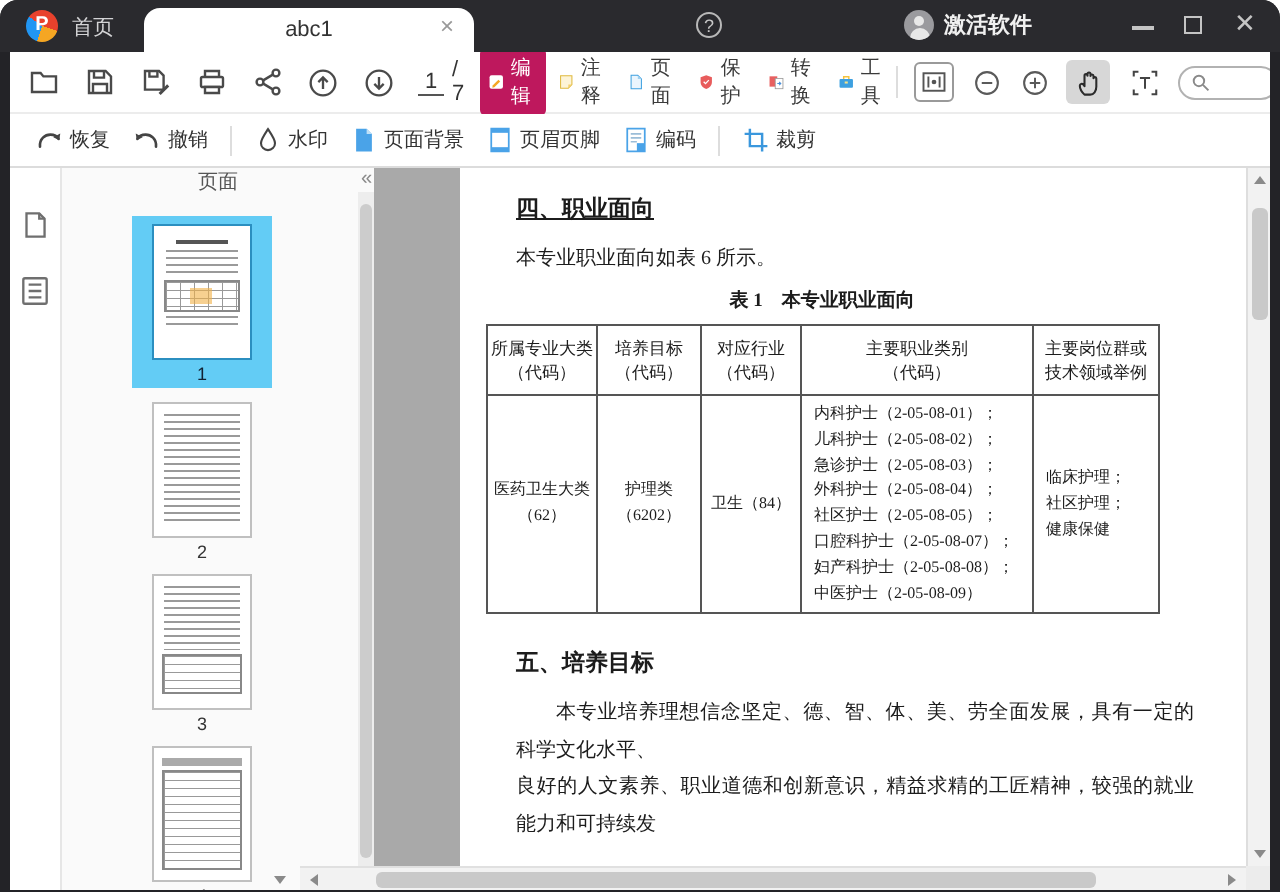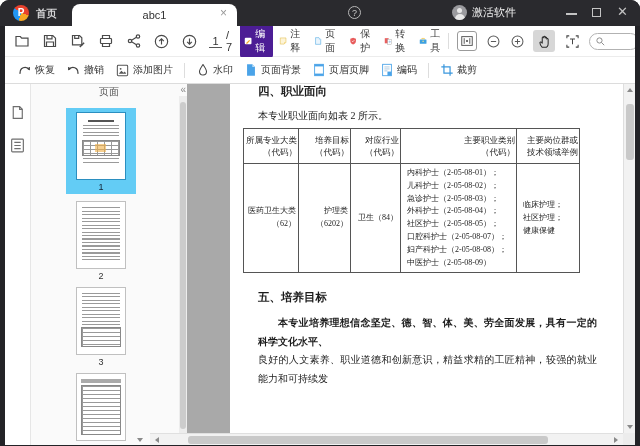--- a/index.html
+++ b/index.html
@@ -6,47 +6,47 @@
   *{box-sizing:border-box;}
   body{font-family:"Liberation Sans","DejaVu Sans",sans-serif;-webkit-font-smoothing:antialiased;}
   .window{position:relative;width:640px;height:446px;background:#232327;border-radius:9px 9px 0 0;overflow:hidden;}
 
   
   .titlebar{position:absolute;top:0;left:0;right:0;height:26px;background:#2a2a2e;}
   .logo{position:absolute;left:13px;top:5px;width:16px;height:16px;border-radius:50%;
         background:conic-gradient(#e8412c 0 30%, #f5a623 30% 55%, #2196f3 55% 85%, #e8412c 85%);
         display:flex;align-items:center;justify-content:center;}
   .logo b{color:#fff;font-size:10px;line-height:1;font-weight:bold;}
-  .home-tab{position:absolute;left:36px;top:7px;font-size:10.5px;color:#d3d3d5;font-weight:bold;}
+  .home-tab{position:absolute;left:36px;top:7px;font-size:10.5px;color:#d3d3d5;}
   .doc-tab{position:absolute;left:72px;top:4px;width:165px;height:22px;background:#fff;border-radius:8px 8px 0 0;
            display:flex;align-items:center;justify-content:center;font-size:11px;color:#333;}
   .doc-tab .close-x{position:absolute;right:10px;top:3px;color:#999;font-size:12px;line-height:1;}
   .help-circle{position:absolute;left:348px;top:6px;width:13px;height:13px;border:1px solid #b8b8b8;border-radius:50%;
                color:#c8c8c8;font-size:9px;display:flex;align-items:center;justify-content:center;}
   .account{position:absolute;left:452px;top:5px;display:flex;align-items:center;gap:5px;}
   .avatar{width:15px;height:15px;border-radius:50%;background:#9a9a9e;position:relative;overflow:hidden;}
   .avatar:before{content:"";position:absolute;left:5px;top:3px;width:5px;height:5px;border-radius:50%;background:#e8e8e8;}
   .avatar:after{content:"";position:absolute;left:2.5px;top:9px;width:10px;height:7px;border-radius:5px 5px 0 0;background:#e8e8e8;}
-  .account span{color:#f0f0f0;font-size:11px;font-weight:normal;}
+  .account span{color:#f0f0f0;font-size:11px;font-weight:bold;}
   .win-min{position:absolute;left:566px;top:13px;width:11px;height:2px;background:#c4c4c4;}
   .win-max{position:absolute;left:592px;top:8px;width:9px;height:9px;border:1.2px solid #c4c4c4;}
   .win-close{position:absolute;left:617px;top:5px;color:#c4c4c4;font-size:13px;line-height:1;}
 
   
   .app-body{position:absolute;top:26px;left:5px;right:5px;bottom:1px;background:#fff;overflow:hidden;}
 
   
   .toolbar-main{position:absolute;top:0;left:0;right:0;height:31px;background:#fff;border-bottom:1px solid #ececec;
                 display:flex;align-items:center;padding:0 6px 0 8px;}
   .tb-icon{width:17px;height:17px;margin-right:11px;flex:0 0 auto;display:flex;align-items:center;justify-content:center;}
   .page-indicator{display:flex;align-items:center;font-size:11px;color:#333;margin:0 6px 0 0;}
   .page-num{min-width:13px;text-align:center;border-bottom:1px solid #555;margin-right:4px;}
   .mode-tabs{display:flex;align-items:center;gap:2px;margin-left:2px;}
   .mode-tab{display:flex;align-items:center;gap:3px;padding:3px 4px;border-radius:3px;font-size:10px;color:#3a3a3a;}
-  .mode-tab.active{background:#4c1d95;color:#fff;}
+  .mode-tab.active{background:#be185d;color:#fff;}
   .right-cluster{margin-left:auto;display:flex;align-items:center;gap:8px;}
   .vdiv{width:1px;height:16px;background:#ddd;}
   .fit-btn{width:20px;height:20px;border:1px solid #9a9a9a;border-radius:3px;display:flex;align-items:center;justify-content:center;}
   .round-tool{width:16px;height:16px;display:flex;align-items:center;justify-content:center;}
   .hand-btn{width:22px;height:22px;background:#d7d7d7;border-radius:3px;display:flex;align-items:center;justify-content:center;}
   .sel-btn{width:18px;height:18px;display:flex;align-items:center;justify-content:center;}
   .search-pill{width:50px;height:17px;border:1px solid #b2b2b2;border-radius:9px;display:flex;align-items:center;padding-left:5px;}
 
   
   .toolbar-edit{position:absolute;top:31px;left:0;right:0;height:27px;background:#fff;border-bottom:1px solid #dcdcdc;
@@ -101,31 +101,31 @@
   .hscroll .hthumb{position:absolute;top:1.5px;bottom:1.5px;left:38px;width:360px;background:#c9c9c9;border-radius:3px;}
   .scroll-corner{position:absolute;right:0;bottom:0;width:12px;height:12px;background:#ececec;}
   .sb-down-chev{position:absolute;left:132px;bottom:3px;}
 
   
   .page{position:absolute;left:43px;top:0;width:393px;bottom:-14px;background:#fff;
         font-family:"Liberation Serif","DejaVu Serif",serif;color:#1c1c1c;overflow:hidden;}
   .doc-h{font-size:11.5px;font-weight:bold;margin:0 40px 0 28px;}
   .doc-body{font-size:10px;margin:0 40px 0 28px;}
   .h-first{margin-top:7px;}
-  .sp-a{margin-top:13px;} .sp-b{} .sp-c{margin-top:10px;}
+  .sp-a{margin-top:13px;} .sp-b{margin-top:13px;text-decoration:underline;} .sp-c{margin-top:10px;}
   .doc-caption{font-size:9.5px;font-weight:bold;text-align:center;width:336px;margin:8px 0 0 13px;}
   table.doc-table{border-collapse:collapse;table-layout:fixed;width:336px;margin:5px 0 0 13px;
                   border-top:1.6px solid #333;border-bottom:1.6px solid #333;}
   .doc-table th,.doc-table td{border:0.8px solid #555;white-space:pre-line;font-weight:normal;
-                  text-align:right;vertical-align:middle;}
+                  text-align:center;vertical-align:middle;}
   .doc-table th{font-size:8.5px;line-height:12px;padding:5px 1px;}
   .doc-table td{font-size:8px;line-height:12.8px;padding:3px 2px;}
   .doc-table td.cell-left{text-align:left;padding-left:6px;}
   .doc-para{font-size:10px;line-height:18.5px;margin:9px 26px 0 28px;text-align:justify;}
-  .doc-para .ind{text-indent:2em;font-weight:bold;}
+  .doc-para .ind{text-indent:2em;}
 
   svg{display:block;}
 </style>
 </head>
 <body>
 
 <div class="window">
 
   <div class="titlebar">
     <div class="logo">
@@ -294,28 +294,20 @@
             <path fill="#444" d="M14 4 l-.5 3.6-3.2-1.6z"></path>
           </svg>
         <span>恢复</span>
       </button>
       <button class="tb2-item">
         <svg width="15" height="15" viewBox="0 0 16 16" style="transform:scaleX(-1)">
             <path fill="none" stroke="#444" stroke-width="1.4" stroke-linecap="round" d="M3.2 11 C2.8 6.8 6 4.6 8.7 4.6 c2.2 0 3.7 1 4.4 2.3"></path>
             <path fill="#444" d="M14 4 l-.5 3.6-3.2-1.6z"></path>
           </svg>
         <span>撤销</span>
-      </button>
-      <button class="tb2-item">
-        <svg width="15" height="15" viewBox="0 0 16 16">
-            <rect x="2.5" y="2.5" width="11" height="11" rx="1" fill="none" stroke="#555" stroke-width="1.1"></rect>
-            <circle cx="6" cy="6.2" r="1" fill="#555"></circle>
-            <path d="M4 11.5 L6.8 8.2 9 10.5 10.5 9 12 11.5z" fill="#555"></path>
-          </svg>
-        <span>添加图片</span>
       </button>
       <span class="vdiv2"></span>
       <button class="tb2-item">
         <svg width="14" height="14" viewBox="0 0 16 16">
             <path d="M8 1.8 C5.6 5.4 4 7.6 4 9.8 a4 4 0 0 0 8 0 c0-2.2-1.6-4.4-4-8z" fill="none" stroke="#444" stroke-width="1.2"></path>
           </svg>
         <span>水印</span>
       </button>
       <button class="tb2-item">
         <svg width="14" height="14" viewBox="0 0 16 16">
@@ -409,21 +401,22 @@
 
         <div class="sb-scroll">
           <div class="sb-thumbbar"></div>
           <div class="tri tri-down"></div>
         </div>
       </div>
 
       <div class="canvas">
         <div class="page">
           <div class="doc-h sp-b">四、职业面向</div>
-          <div class="doc-body sp-c">本专业职业面向如表 2 所示。</div>
+          <div class="doc-body sp-c">本专业职业面向如表 6 所示。</div>
+          <div class="doc-caption">表 1　本专业职业面向</div>
 
           <table class="doc-table">
             <colgroup>
               <col style="width:55px">
                 <col style="width:52px">
                 <col style="width:50px">
                 <col style="width:116px">
                 <col style="width:63px">
             </colgroup>
             <thead>

